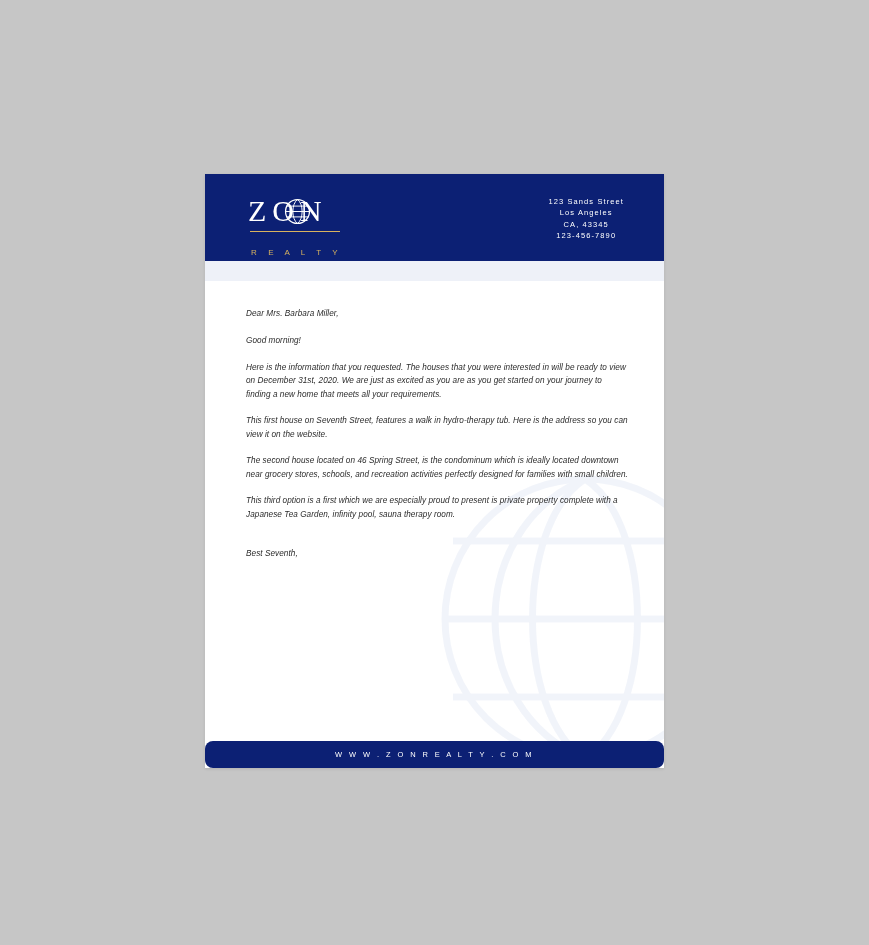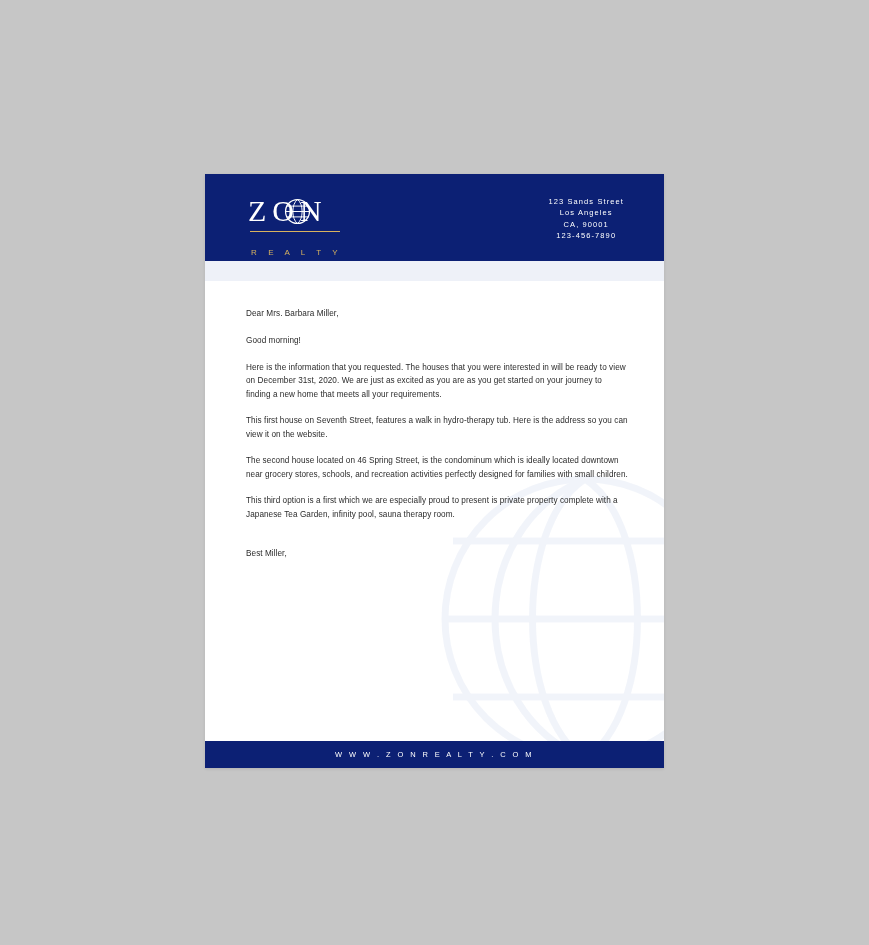--- a/index.html
+++ b/index.html
@@ -110,20 +110,21 @@
     opacity: 0.55;
     pointer-events: none;
   }
 
   
   .body-area {
     position: absolute;
     left: 41px;
     top: 133px;
     width: 382px;
+    font-style: italic;
   }
   .para {
     font-size: 8.2px;
     line-height: 13.4px;
     color: #2b2b2b;
     margin: 0 0 13.3px 0;
     letter-spacing: 0.06px;
     position: relative;
     z-index: 2;
   }
@@ -132,20 +133,21 @@
   .para.signoff { margin-bottom: 13.6px; }
 
   
   .footer {
     position: absolute;
     left: 0;
     bottom: 0;
     width: 459px;
     height: 27px;
     background: #0c2074;
+    border-radius: 8px;
   }
   .footer-text {
     position: absolute;
     left: 0;
     top: 0;
     width: 459px;
     height: 27px;
     line-height: 27px;
     text-align: center;
     color: #ffffff;
@@ -176,21 +178,21 @@
             </svg>
           </span>
         </div>
         <div class="logo-rule"></div>
         <div class="logo-sub">R E A L T Y</div>
       </div>
 
       <div class="header-address">
         <div>123 Sands Street</div>
         <div>Los Angeles</div>
-        <div>CA, 90001</div>
+        <div>CA, 43345</div>
         <div>123-456-7890</div>
       </div>
     </div>
 
     <div class="band"></div>
 
     <div class="watermark">
       <svg viewBox="0 0 300 300" width="300" height="300" aria-hidden="true">
         <g fill="none" stroke="#e7ecf6" stroke-width="7">
           <circle cx="150" cy="150" r="140"></circle>
@@ -204,21 +206,21 @@
       </svg>
     </div>
 
     <div class="body-area">
       <p class="para salutation">Dear Mrs. Barbara Miller,</p>
       <p class="para">Good morning!</p>
       <p class="para">Here is the information that you requested. The houses that you were interested in will be ready to view on December 31st, 2020. We are just as excited as you are as you get started on your journey to finding a new home that meets all your requirements.</p>
       <p class="para">This first house on Seventh Street, features a walk in hydro-therapy tub. Here is the address so you can view it on the website.</p>
       <p class="para">The second house located on 46 Spring Street, is the condominum which is ideally located downtown near grocery stores, schools, and recreation activities perfectly designed for families with small children.</p>
       <p class="para">This third option is a first which we are especially proud to present is private property complete with a Japanese Tea Garden, infinity pool, sauna therapy room.</p>
-      <p class="para signoff spacer-before">Best Miller,</p>
+      <p class="para signoff spacer-before">Best Seventh,</p>
     </div>
 
     <div class="footer">
       <div class="footer-text">W W W . Z O N R E A L T Y . C O M</div>
     </div>
 
   </div>
 </div>
 
 </body></html>

